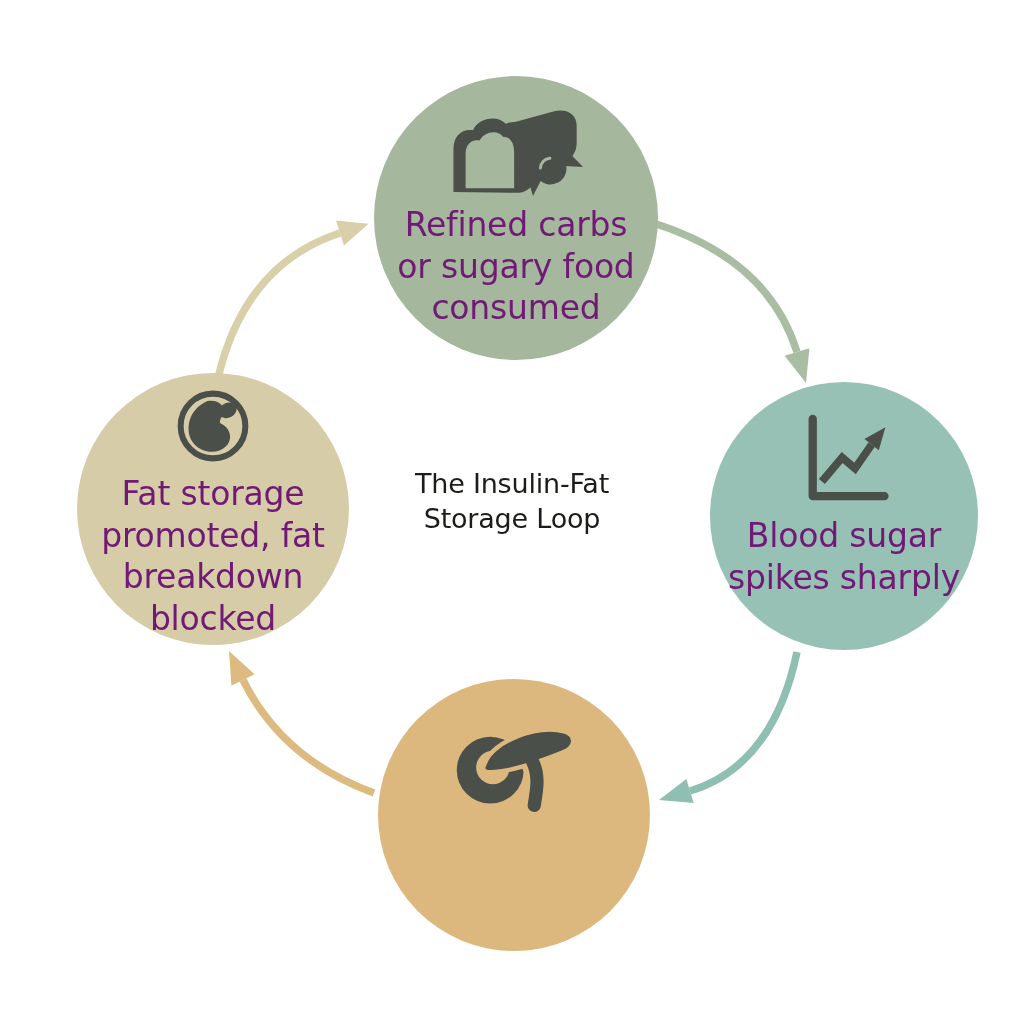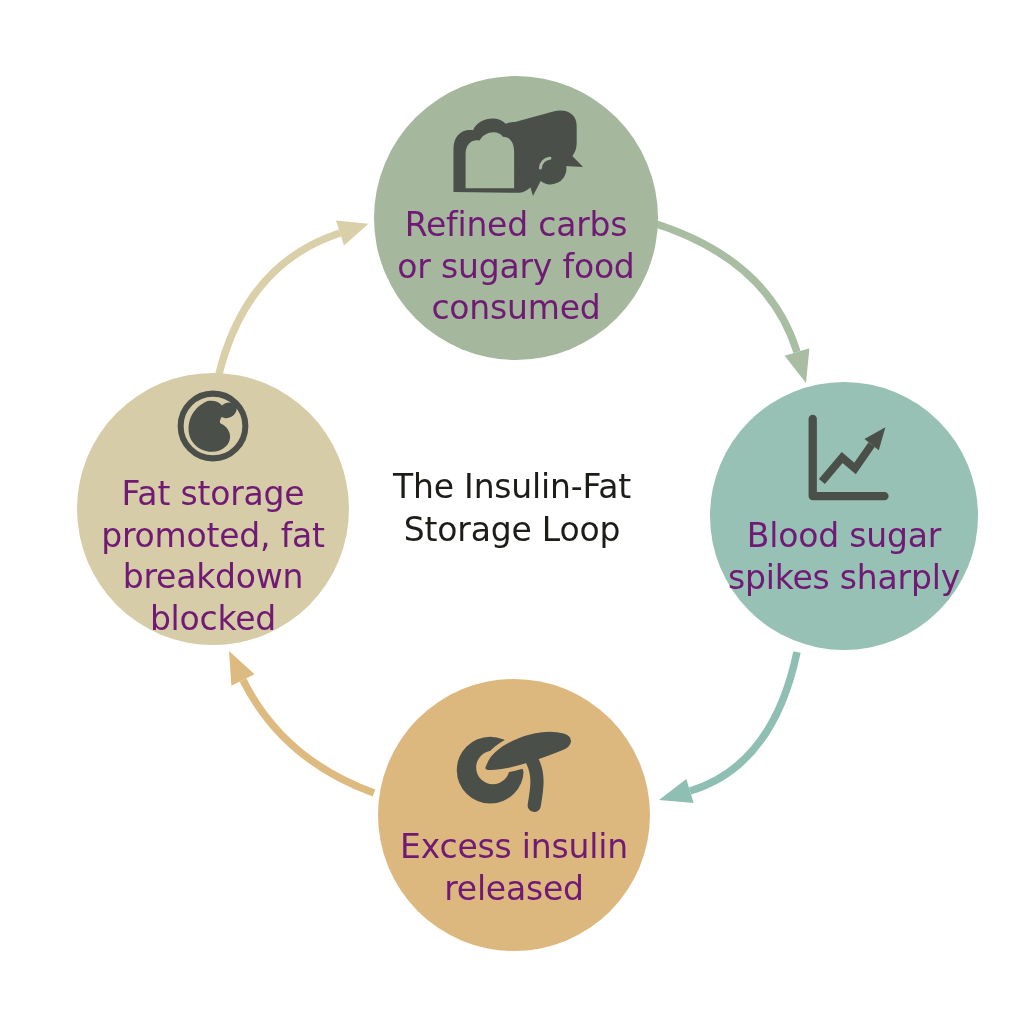--- a/index.html
+++ b/index.html
@@ -34,21 +34,21 @@
   .node-right{left:710px;top:382px;width:268px;height:268px;padding-top:28px;gap:10px;}
   .node-bottom{left:378px;top:679px;width:272px;height:272px;padding-top:40px;gap:10px;}
   .node-left{left:77px;top:373px;width:272px;height:272px;padding-top:16px;gap:10px;}
   .center-title{
     position:absolute;
     left:342px;top:466px;width:340px;
     z-index:1;
     text-align:center;
     white-space:pre-line;
     color:#1d1c18;
-    font-size:33px;
+    font-size:27px;
     line-height:1.3;
     font-weight:500;
     letter-spacing:-0.2px;
   }
 </style>
 </head>
 <body>
 
 <div class="stage">
 
@@ -110,22 +110,20 @@
 
       <circle cx="48" cy="58" r="38" fill="#4b4f4a"></circle>
       <circle cx="51" cy="55" r="19" fill="#dcb87f"></circle>
 
       <path d="M96,50 C104,66 101,80 98,98" fill="none" stroke="#dcb87f" stroke-width="26" stroke-linecap="round"></path>
 
       <path d="M42,50 C50,26 100,6 132,14 C146,18 146,32 130,38 C100,50 64,62 44,60 C38,58 40,54 42,50 Z" fill="#4b4f4a" stroke="#dcb87f" stroke-width="5"></path>
 
       <path d="M96,48 C104,64 101,80 98,98" fill="none" stroke="#4b4f4a" stroke-width="15" stroke-linecap="round"></path>
     </svg>
-    <div class="node-label">Excess insulin
-released</div>
   </div>
 
   <div class="node node-left" style="background-color: rgb(214, 204, 167);">
     <svg class="node-icon" width="74" height="74" viewBox="0 0 80 80">
       <circle cx="40" cy="40" r="35" fill="none" stroke="#4b4f4a" stroke-width="6.5"></circle>
       <ellipse cx="56" cy="23" rx="10" ry="8" transform="rotate(-28 56 23)" fill="#4b4f4a"></ellipse>
       <path d="M34,13 C46,11 53,18 51,26 C50,31 46,34 48,37 C59,42 62,54 54,62 C44,72 25,69 17,56 C10,44 13,22 34,13 Z" fill="#4b4f4a"></path>
     </svg>
     <div class="node-label">Fat storage
 promoted, fat

